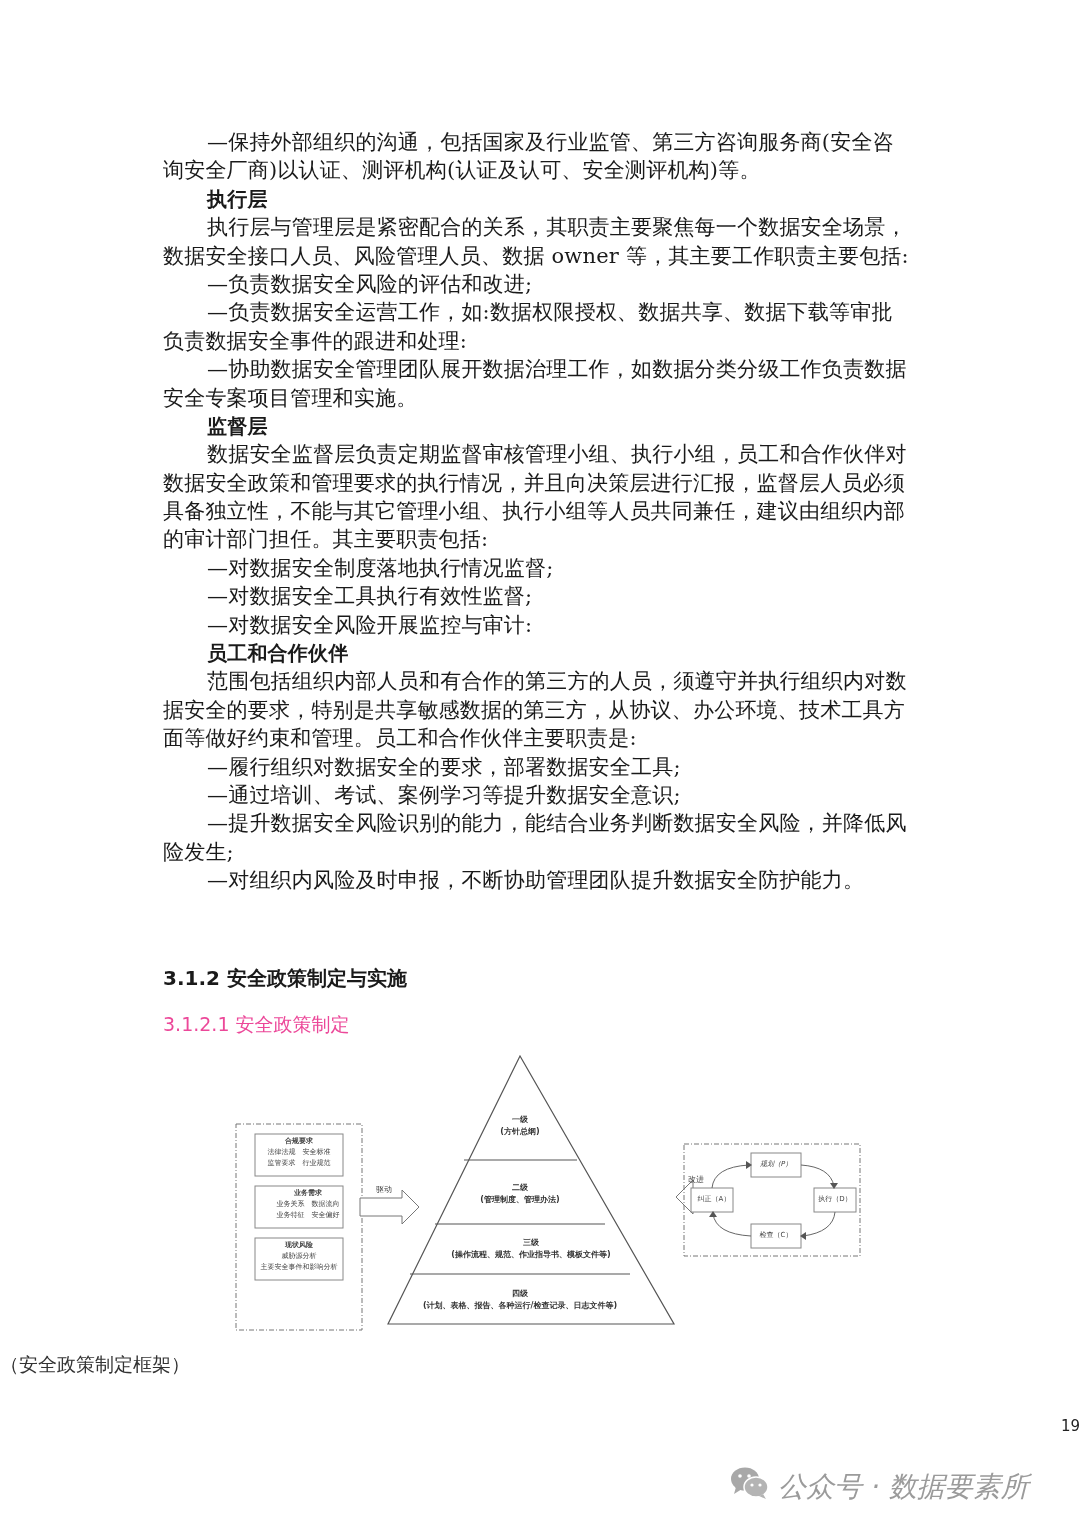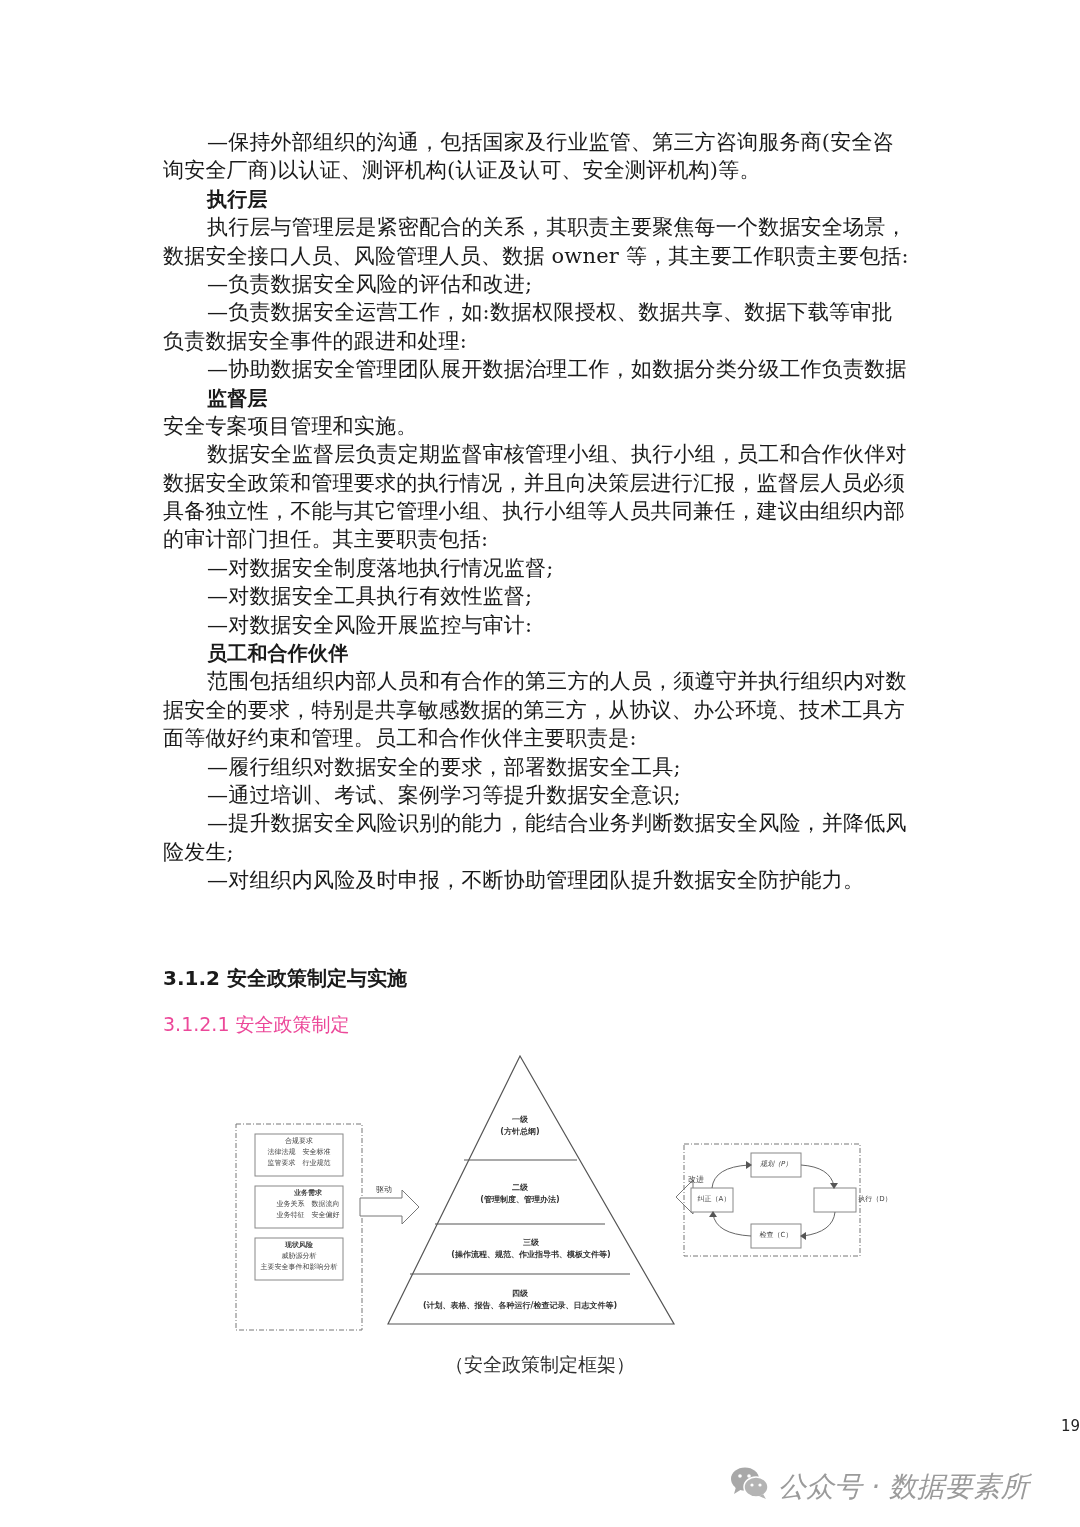--- a/index.html
+++ b/index.html
@@ -8,41 +8,41 @@
   .page { position: absolute; left: 0; top: 0; width: 1080px; height: 1527px; }
   .text-block { position: absolute; left: 163px; top: 128px; width: 756px; }
   .line { font-size: 21px; line-height: 28.4px; height: 28.4px; white-space: nowrap; overflow: visible; letter-spacing: 0.2px; }
   .indent { padding-left: 44px; }
   .sub-heading { font-family: "DejaVu Sans", "Liberation Sans", sans-serif; font-weight: bold; font-size: 20px; }
   .sec-title { position: absolute; left: 163px; top: 965px; font-family: "DejaVu Sans", "Liberation Sans", sans-serif; font-size: 20px; font-weight: bold; color: #1a1a1a; }
   .sec-sub { position: absolute; left: 163px; top: 1012px; font-family: "DejaVu Sans", "Liberation Sans", sans-serif; font-size: 19px; color: #ec4899; }
   .diagram { position: absolute; left: 230px; top: 1050px; width: 640px; height: 290px; }
   .diagram svg { position: absolute; left: 0; top: 0; }
   .dtext { position: absolute; font-family: "DejaVu Sans", "Liberation Sans", sans-serif; color: #444; text-align: center; white-space: nowrap; }
-  .caption { position: absolute; left: 0; width: 1080px; top: 1352px; text-align: center; font-size: 19px; color: #333; }
+  .caption { position: absolute; left: 0; width: 1080px; top: 1352px; font-size: 19px; color: #333; }
   .page-num { position: absolute; left: 0; width: 1080px; top: 1417px; text-align: right; font-family: "DejaVu Sans", "Liberation Sans", sans-serif; font-size: 15px; color: #222; }
   .watermark { position: absolute; left: 730px; top: 1466px; display: flex; align-items: center; gap: 8px; color: #9b9b9b; font-family: "DejaVu Sans", "Liberation Sans", sans-serif; font-size: 28px; font-style: italic; }
 </style>
 </head>
 <body>
 
 <div class="page">
 
   <div class="text-block" id="body-text">
       <div class="line indent">—保持外部组织的沟通，包括国家及行业监管、第三方咨询服务商(安全咨</div>
       <div class="line">询安全厂商)以认证、测评机构(认证及认可、安全测评机构)等。</div>
       <div class="line indent sub-heading">执行层</div>
       <div class="line indent">执行层与管理层是紧密配合的关系，其职责主要聚焦每一个数据安全场景，</div>
       <div class="line">数据安全接口人员、风险管理人员、数据 owner 等，其主要工作职责主要包括:</div>
       <div class="line indent">—负责数据安全风险的评估和改进;</div>
       <div class="line indent">—负责数据安全运营工作，如:数据权限授权、数据共享、数据下载等审批</div>
       <div class="line">负责数据安全事件的跟进和处理:</div>
       <div class="line indent">—协助数据安全管理团队展开数据治理工作，如数据分类分级工作负责数据</div>
+      <div class="line">安全专案项目管理和实施。</div>
       <div class="line indent sub-heading">监督层</div>
-      <div class="line">安全专案项目管理和实施。</div>
       <div class="line indent">数据安全监督层负责定期监督审核管理小组、执行小组，员工和合作伙伴对</div>
       <div class="line">数据安全政策和管理要求的执行情况，并且向决策层进行汇报，监督层人员必须</div>
       <div class="line">具备独立性，不能与其它管理小组、执行小组等人员共同兼任，建议由组织内部</div>
       <div class="line">的审计部门担任。其主要职责包括:</div>
       <div class="line indent">—对数据安全制度落地执行情况监督;</div>
       <div class="line indent">—对数据安全工具执行有效性监督;</div>
       <div class="line indent">—对数据安全风险开展监控与审计:</div>
       <div class="line indent sub-heading">员工和合作伙伴</div>
       <div class="line indent">范围包括组织内部人员和有合作的第三方的人员，须遵守并执行组织内对数</div>
       <div class="line">据安全的要求，特别是共享敏感数据的第三方，从协议、办公环境、技术工具方</div>
@@ -84,21 +84,21 @@
       <polygon points="600,133 608,133 604,139" fill="#555"></polygon>
       <path d="M605,162 Q603,182 573,186" fill="none" stroke="#666" stroke-width="1"></path>
       <polygon points="576,182 576,190 570,186" fill="#555"></polygon>
       <path d="M521,186 Q486,184 483,164" fill="none" stroke="#666" stroke-width="1"></path>
       <polygon points="479,167 487,167 483,161" fill="#555"></polygon>
       <path d="M482,138 Q484,117 519,115" fill="none" stroke="#666" stroke-width="1"></path>
       <polygon points="516,111 516,119 522,115" fill="#555"></polygon>
     </svg>
 
     <div class="dtext" style="left:25px; top:86px; width:88px; font-size:7px; line-height:11px;">
-      <div style="font-weight:normal;">合规要求</div>
+      <div style="font-weight:bold;">合规要求</div>
       <div>法律法规　安全标准</div>
       <div>监管要求　行业规范</div>
     </div>
     <div class="dtext" style="left:25px; top:138px; width:88px; font-size:7px; line-height:11px;margin-left:9px;">
       <div style="font-weight:bold;">业务需求</div>
       <div>业务关系　数据流向</div>
       <div>业务特征　安全偏好</div>
     </div>
     <div class="dtext" style="left:25px; top:190px; width:88px; font-size:7px; line-height:11px;">
       <div style="font-weight:bold;">现状风险</div>
@@ -120,21 +120,21 @@
     <div class="dtext" style="left:181px; top:187px; width:240px; font-size:8px; line-height:12px; font-weight:bold; color:#333;">
       <div>三级</div>
       <div>(操作流程、规范、作业指导书、模板文件等)</div>
     </div>
     <div class="dtext" style="left:160px; top:238px; width:260px; font-size:8px; line-height:12px; font-weight:bold; color:#333;">
       <div>四级</div>
       <div>(计划、表格、报告、各种运行/检查记录、日志文件等)</div>
     </div>
 
     <div class="dtext" style="left:521px; top:109px; width:50px; font-size:7px;font-style:italic;">规划（P）</div>
-    <div class="dtext" style="left:584px; top:144px; width:42px; font-size:7px;padding-left:40px;">执行（D）</div>
+    <div class="dtext" style="left:584px; top:144px; width:42px; font-size:7px;">执行（D）</div>
     <div class="dtext" style="left:521px; top:180px; width:50px; font-size:7px;">检查（C）</div>
     <div class="dtext" style="left:461px; top:144px; width:46px; font-size:7px;">纠正（A）</div>
   </div>
 
   <div class="caption">（安全政策制定框架）</div>
   <div class="page-num">19</div>
 
   <div class="watermark">
     <span>
       <svg width="40" height="34" viewBox="0 0 40 34">

